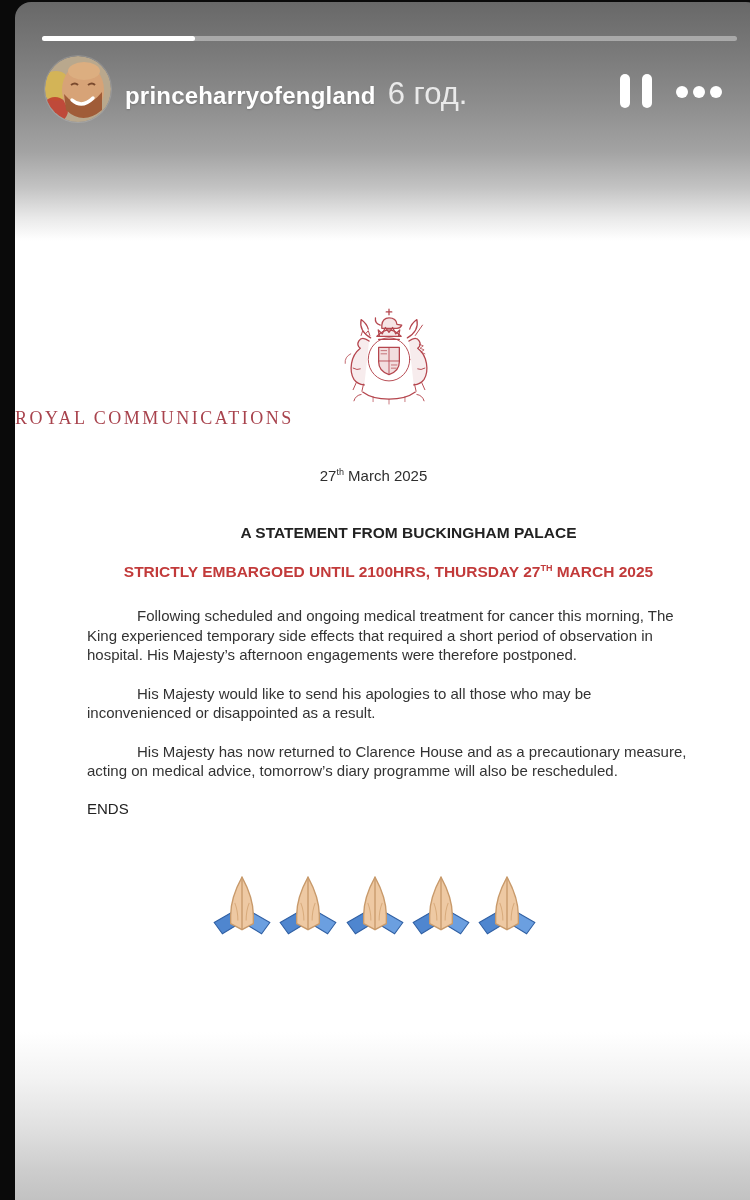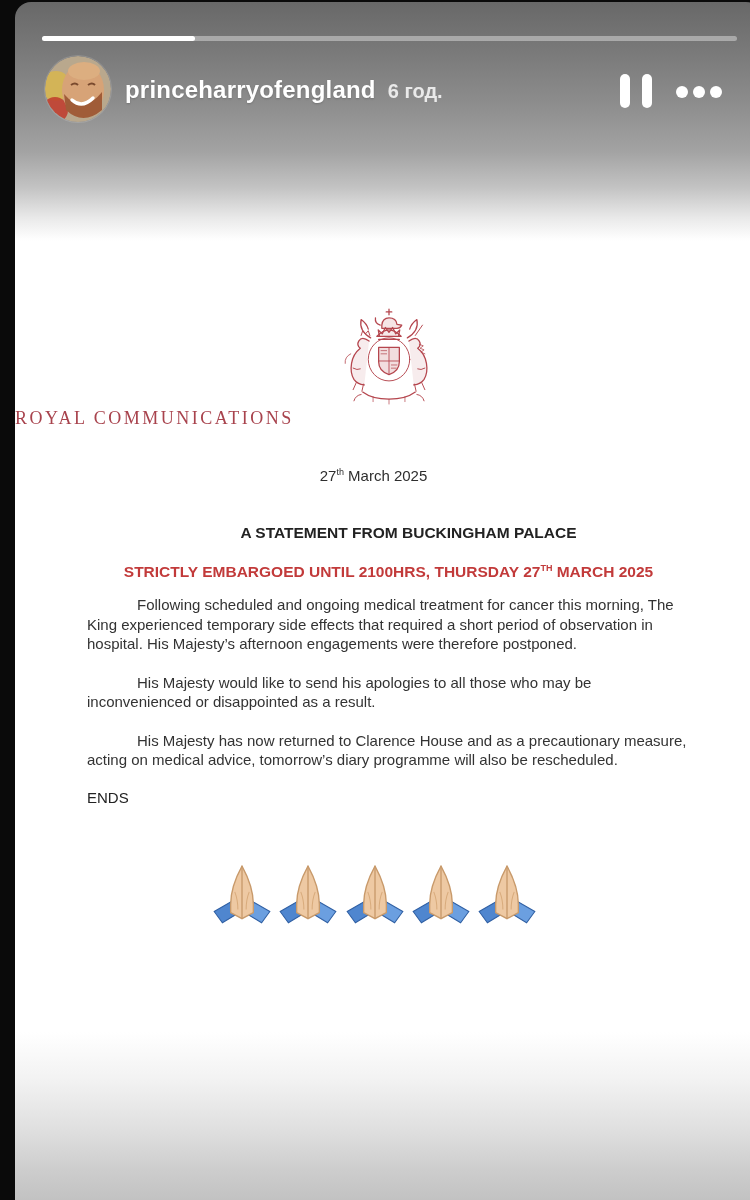--- a/index.html
+++ b/index.html
@@ -32,21 +32,21 @@
     overflow:hidden;box-shadow:0 0 0 1px rgba(255,255,255,0.15);cursor:pointer;
   }
   .avatar-wrap svg{display:block;}
   .header-meta{
     position:absolute;top:74px;left:110px;display:flex;align-items:baseline;gap:12px;
   }
   .username{
     color:#ffffff;font-weight:700;font-size:24px;letter-spacing:0.2px;cursor:pointer;
     text-shadow:0 1px 2px rgba(0,0,0,0.18);
   }
-  .timestamp{color:rgba(255,255,255,0.82);font-size:20px;font-weight:700;}
+  .timestamp{color:rgba(255,255,255,0.82);font-size:31px;font-weight:400;}
   .pause-btn{
     position:absolute;top:72px;right:110px;width:32px;height:38px;
     display:flex;justify-content:space-between;cursor:pointer;background:none;border:none;padding:0;
   }
   .pause-btn span{width:10px;height:34px;background:#fff;border-radius:5px;display:block;}
   .more-btn{
     position:absolute;top:84px;right:40px;display:flex;gap:5px;cursor:pointer;
     background:none;border:none;padding:0;
   }
   .more-btn i{width:12px;height:12px;border-radius:50%;background:#fff;display:block;}
@@ -55,21 +55,21 @@
   .doc{position:relative;padding-top:304px;color:var(--ink);}
   .crest{display:block;margin:0 auto;}
   .org-name{
     margin-top:0;font-family:"Liberation Serif",serif;
     font-size:18px;letter-spacing:2.5px;color:var(--org-red);font-weight:500;
   }
   .doc-date{margin-top:38px;padding-right:30px;text-align:center;font-size:15px;color:#2e2e2e;}
   .doc-date sup,.embargo sup{font-size:9px;}
   .headline{margin-top:40px;text-align:center;font-weight:700;font-size:15.5px;color:#222;padding-left:40px;}
   .embargo{margin-top:21px;text-align:center;font-weight:700;font-size:15.5px;color:var(--embargo-red);}
-  .paras{margin:14px 72px 0 72px;font-size:15px;line-height:19.5px;}
+  .paras{margin:25px 72px 0 72px;font-size:15px;line-height:19.5px;}
   .paras p{margin:0;text-indent:50px;}
   .paras p + p{margin-top:19px;}
   .ends{margin:19px 72px 0;font-weight:400;font-size:15px;color:#222;}
   .hands-row{margin-top:55px;text-align:center;transform:translateX(-14px);white-space:nowrap;}
   .hands-row svg{display:inline-block;margin:0 -2px;vertical-align:bottom;}
 </style>
 </head>
 <body>
 
 <div class="story-card">

